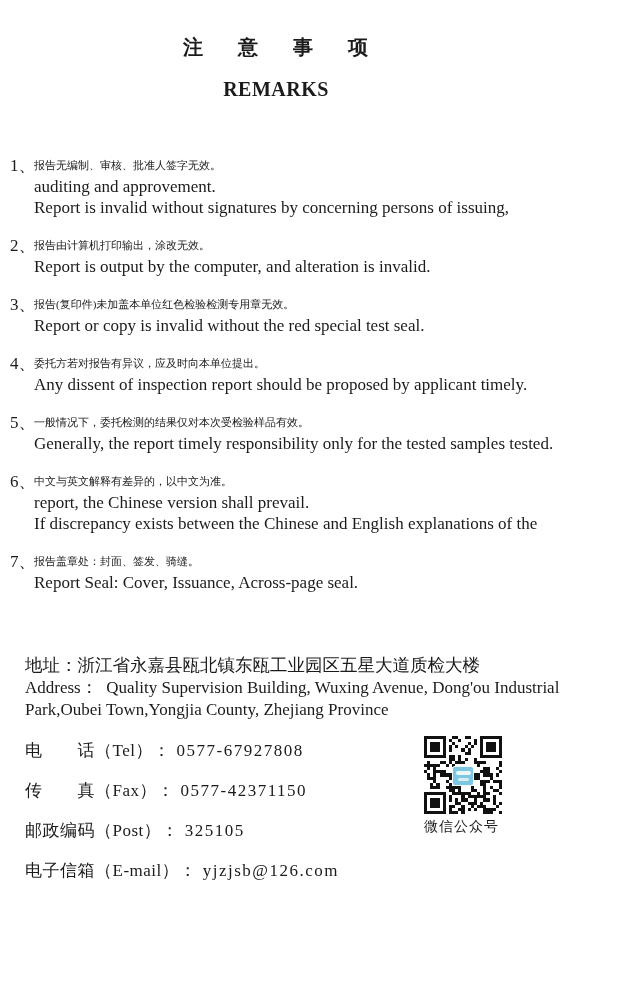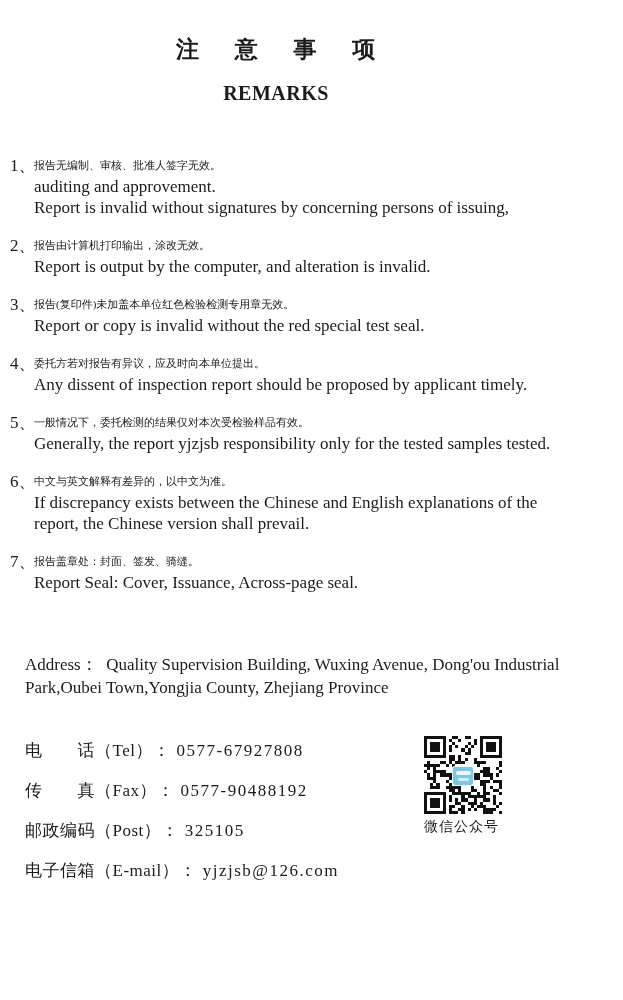--- a/index.html
+++ b/index.html
@@ -8,21 +8,21 @@
     width:623px;height:1000px;
     margin:0 auto;
     background:#ffffff;
     color:#1b1b1b;
     font-family:"Liberation Serif","DejaVu Serif",serif;
     overflow:hidden;
   }
   
   .header{position:absolute;top:34px;left:0;width:552px;text-align:center;}
   .title-cn{
-    font-size:23px;font-weight:bold;
+    font-size:20px;font-weight:bold;
     word-spacing:28px;
     letter-spacing:1px;
     white-space:nowrap;
   }
   .title-en{
     margin-top:17px;
     font-size:20px;font-weight:bold;
     letter-spacing:0.5px;
   }
   
@@ -96,50 +96,51 @@
         <span class="num">4、</span>
         <div class="nbody">
           <div class="cn">委托方若对报告有异议，应及时向本单位提出。</div>
           <div class="en">Any dissent of inspection report should be proposed by applicant timely.</div>
         </div>
       </div>
       <div class="note">
         <span class="num">5、</span>
         <div class="nbody">
           <div class="cn">一般情况下，委托检测的结果仅对本次受检验样品有效。</div>
-          <div class="en">Generally, the report yjzjsb responsibility only for the tested samples tested.</div>
+          <div class="en">Generally, the report timely responsibility only for the tested samples tested.</div>
         </div>
       </div>
       <div class="note">
         <span class="num">6、</span>
         <div class="nbody">
           <div class="cn">中文与英文解释有差异的，以中文为准。</div>
+          <div class="en">report, the Chinese version shall prevail.</div>
           <div class="en">If discrepancy exists between the Chinese and English explanations of the</div>
-          <div class="en">report, the Chinese version shall prevail.</div>
         </div>
       </div>
       <div class="note">
         <span class="num">7、</span>
         <div class="nbody">
           <div class="cn">报告盖章处：封面、签发、骑缝。</div>
           <div class="en">Report Seal: Cover, Issuance, Across-page seal.</div>
         </div>
       </div>
     </div>
 
   <div class="address">
+    <div class="cn">地址：浙江省永嘉县瓯北镇东瓯工业园区五星大道质检大楼</div>
     <div>
         <div class="en">Address：  Quality Supervision Building, Wuxing Avenue, Dong'ou Industrial</div>
         <div class="en">Park,Oubei Town,Yongjia County, Zhejiang Province</div>
       </div>
   </div>
 
   <div class="contact">
       <div class="row"><span class="label">电　　话（Tel）：</span><span class="value">0577-67927808</span></div>
-      <div class="row"><span class="label">传　　真（Fax）：</span><span class="value">0577-90488192</span></div>
+      <div class="row"><span class="label">传　　真（Fax）：</span><span class="value">0577-42371150</span></div>
       <div class="row"><span class="label">邮政编码（Post）：</span><span class="value">325105</span></div>
       <div class="row"><span class="label">电子信箱（E-mail）：</span><span class="value">yjzjsb@126.com</span></div>
     </div>
 
   <div class="qr-block">
     <svg class="qr-svg" viewBox="0 0 25 25" xmlns="http://www.w3.org/2000/svg">
         <rect x="0" y="0" width="25" height="25" fill="#ffffff"></rect>
         <rect x="9" y="0" width="1" height="1" fill="#111111"></rect>
         <rect x="10" y="0" width="1" height="1" fill="#111111"></rect>
         <rect x="13" y="0" width="1" height="1" fill="#111111"></rect>

